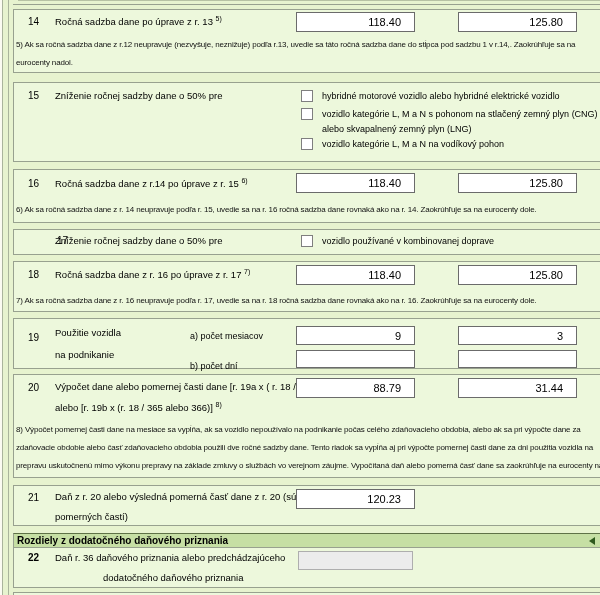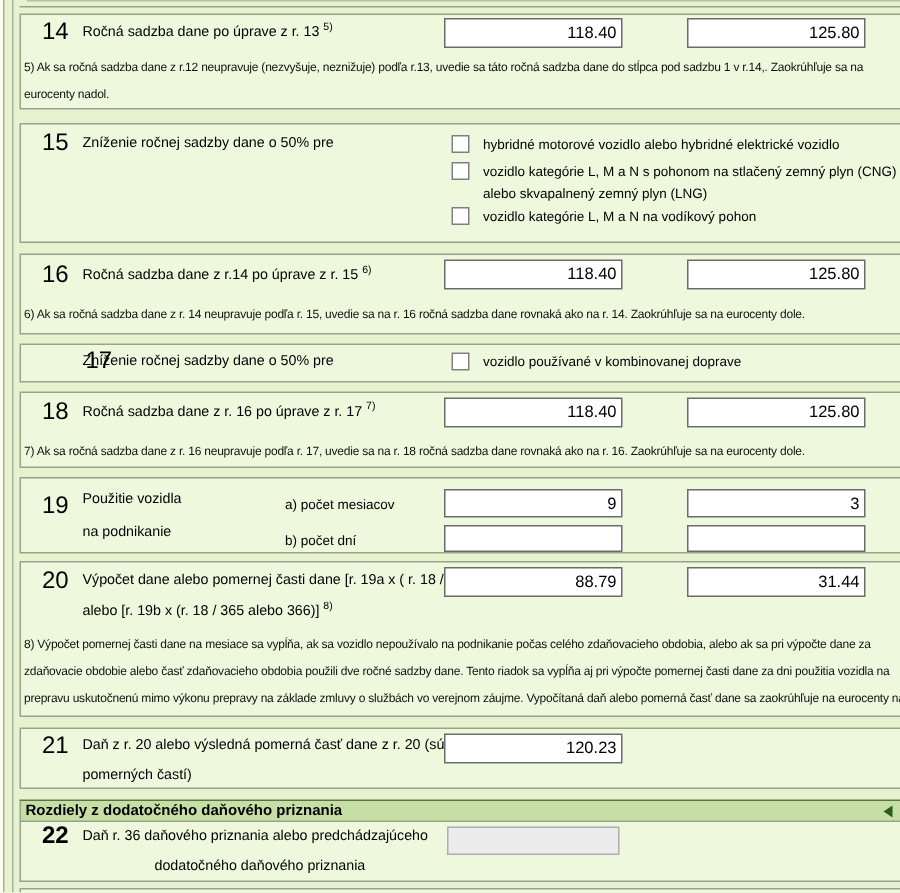--- a/index.html
+++ b/index.html
@@ -7,33 +7,33 @@
     position:relative; width:600px; height:595px; overflow:hidden;
     background:var(--page-bg, #e7f3cf);
     font-family:"Liberation Sans", sans-serif; color:#000;
   }
   .rail { position:absolute; top:0; height:595px; }
   .fbox {
     position:absolute; left:13px; width:589px; box-sizing:border-box;
     border:1px solid var(--box-border, #98a18f);
     background:var(--box-bg, #edf8dc);
   }
-  .rownum { position:absolute; font-size:16px; line-height:12px; }
+  .rownum { position:absolute; font-size:10px; line-height:12px; }
   .lbl { position:absolute; font-size:9.5px; line-height:12px; white-space:nowrap; }
   .cblbl { position:absolute; font-size:9px; line-height:11px; white-space:nowrap; }
   .sublbl { position:absolute; font-size:9px; line-height:11px; white-space:nowrap; }
   .fn {
     position:absolute; font-size:8px; letter-spacing:-0.15px;
     line-height:18px; white-space:nowrap; color:#111;
   }
   .inp {
     position:absolute; width:119px; height:20px; box-sizing:border-box;
     border:1px solid var(--input-border, #6b6b6b); background:#fff;
     font-family:"Liberation Sans", sans-serif; font-size:11px;
-    text-align:right; padding:0 3px; color:#000;
+    text-align:right; padding:0 13px; color:#000;
   }
   .inp.small { height:19px; }
   .inp.disabled {
     background:var(--disabled-bg, #ececec);
     border-color:var(--disabled-border, #aeaeae);
   }
   .cb {
     position:absolute; width:12px; height:12px; box-sizing:border-box;
     background:#fff; border:1px solid #7f7f7f;
   }
@@ -112,21 +112,21 @@
     <div class="fn" style="left:2px;top:30px;">7) Ak sa ročná sadzba dane z r. 16 neupravuje podľa r. 17, uvedie sa na r. 18 ročná sadzba dane rovnaká ako na r. 16. Zaokrúhľuje sa na eurocenty dole.</div>
   </div>
 
   <div class="fbox" style="top:318px;height:51px;">
     <span class="rownum" style="left:14px;top:13px;">19</span>
     <span class="lbl" style="left:41px;top:8px;">Použitie vozidla</span>
     <span class="lbl" style="left:41px;top:30px;">na podnikanie</span>
     <span class="sublbl" style="left:176px;top:12px;">a) počet mesiacov</span>
     <input class="inp small" type="text" style="left: 282px; top: 7px;" value="9">
     <input class="inp small" type="text" style="left: 444px; top: 7px;" value="3">
-    <span class="sublbl" style="left:176px;top:36px;">b) počet dní</span>
+    <span class="sublbl" style="left:176px;top:42px;">b) počet dní</span>
     <input class="inp small" type="text" style="left: 282px; top: 31px; height: 18px;" value="">
     <input class="inp small" type="text" style="left: 444px; top: 31px; height: 18px;" value="">
   </div>
 
   <div class="fbox" style="top:374px;height:104px;">
     <span class="rownum" style="left:14px;top:7px;">20</span>
     <span class="lbl" style="left:41px;top:6px;">Výpočet dane alebo pomernej časti dane [r. 19a x ( r. 18 / 12)]</span>
     <span class="lbl" style="left:41px;top:27px;"><span>alebo [r. 19b x (r. 18 / 365 alebo 366)]</span> <sup>8)</sup></span>
     <input class="inp" type="text" style="left: 282px; top: 3px;" value="88.79">
     <input class="inp" type="text" style="left: 444px; top: 3px;" value="31.44">

